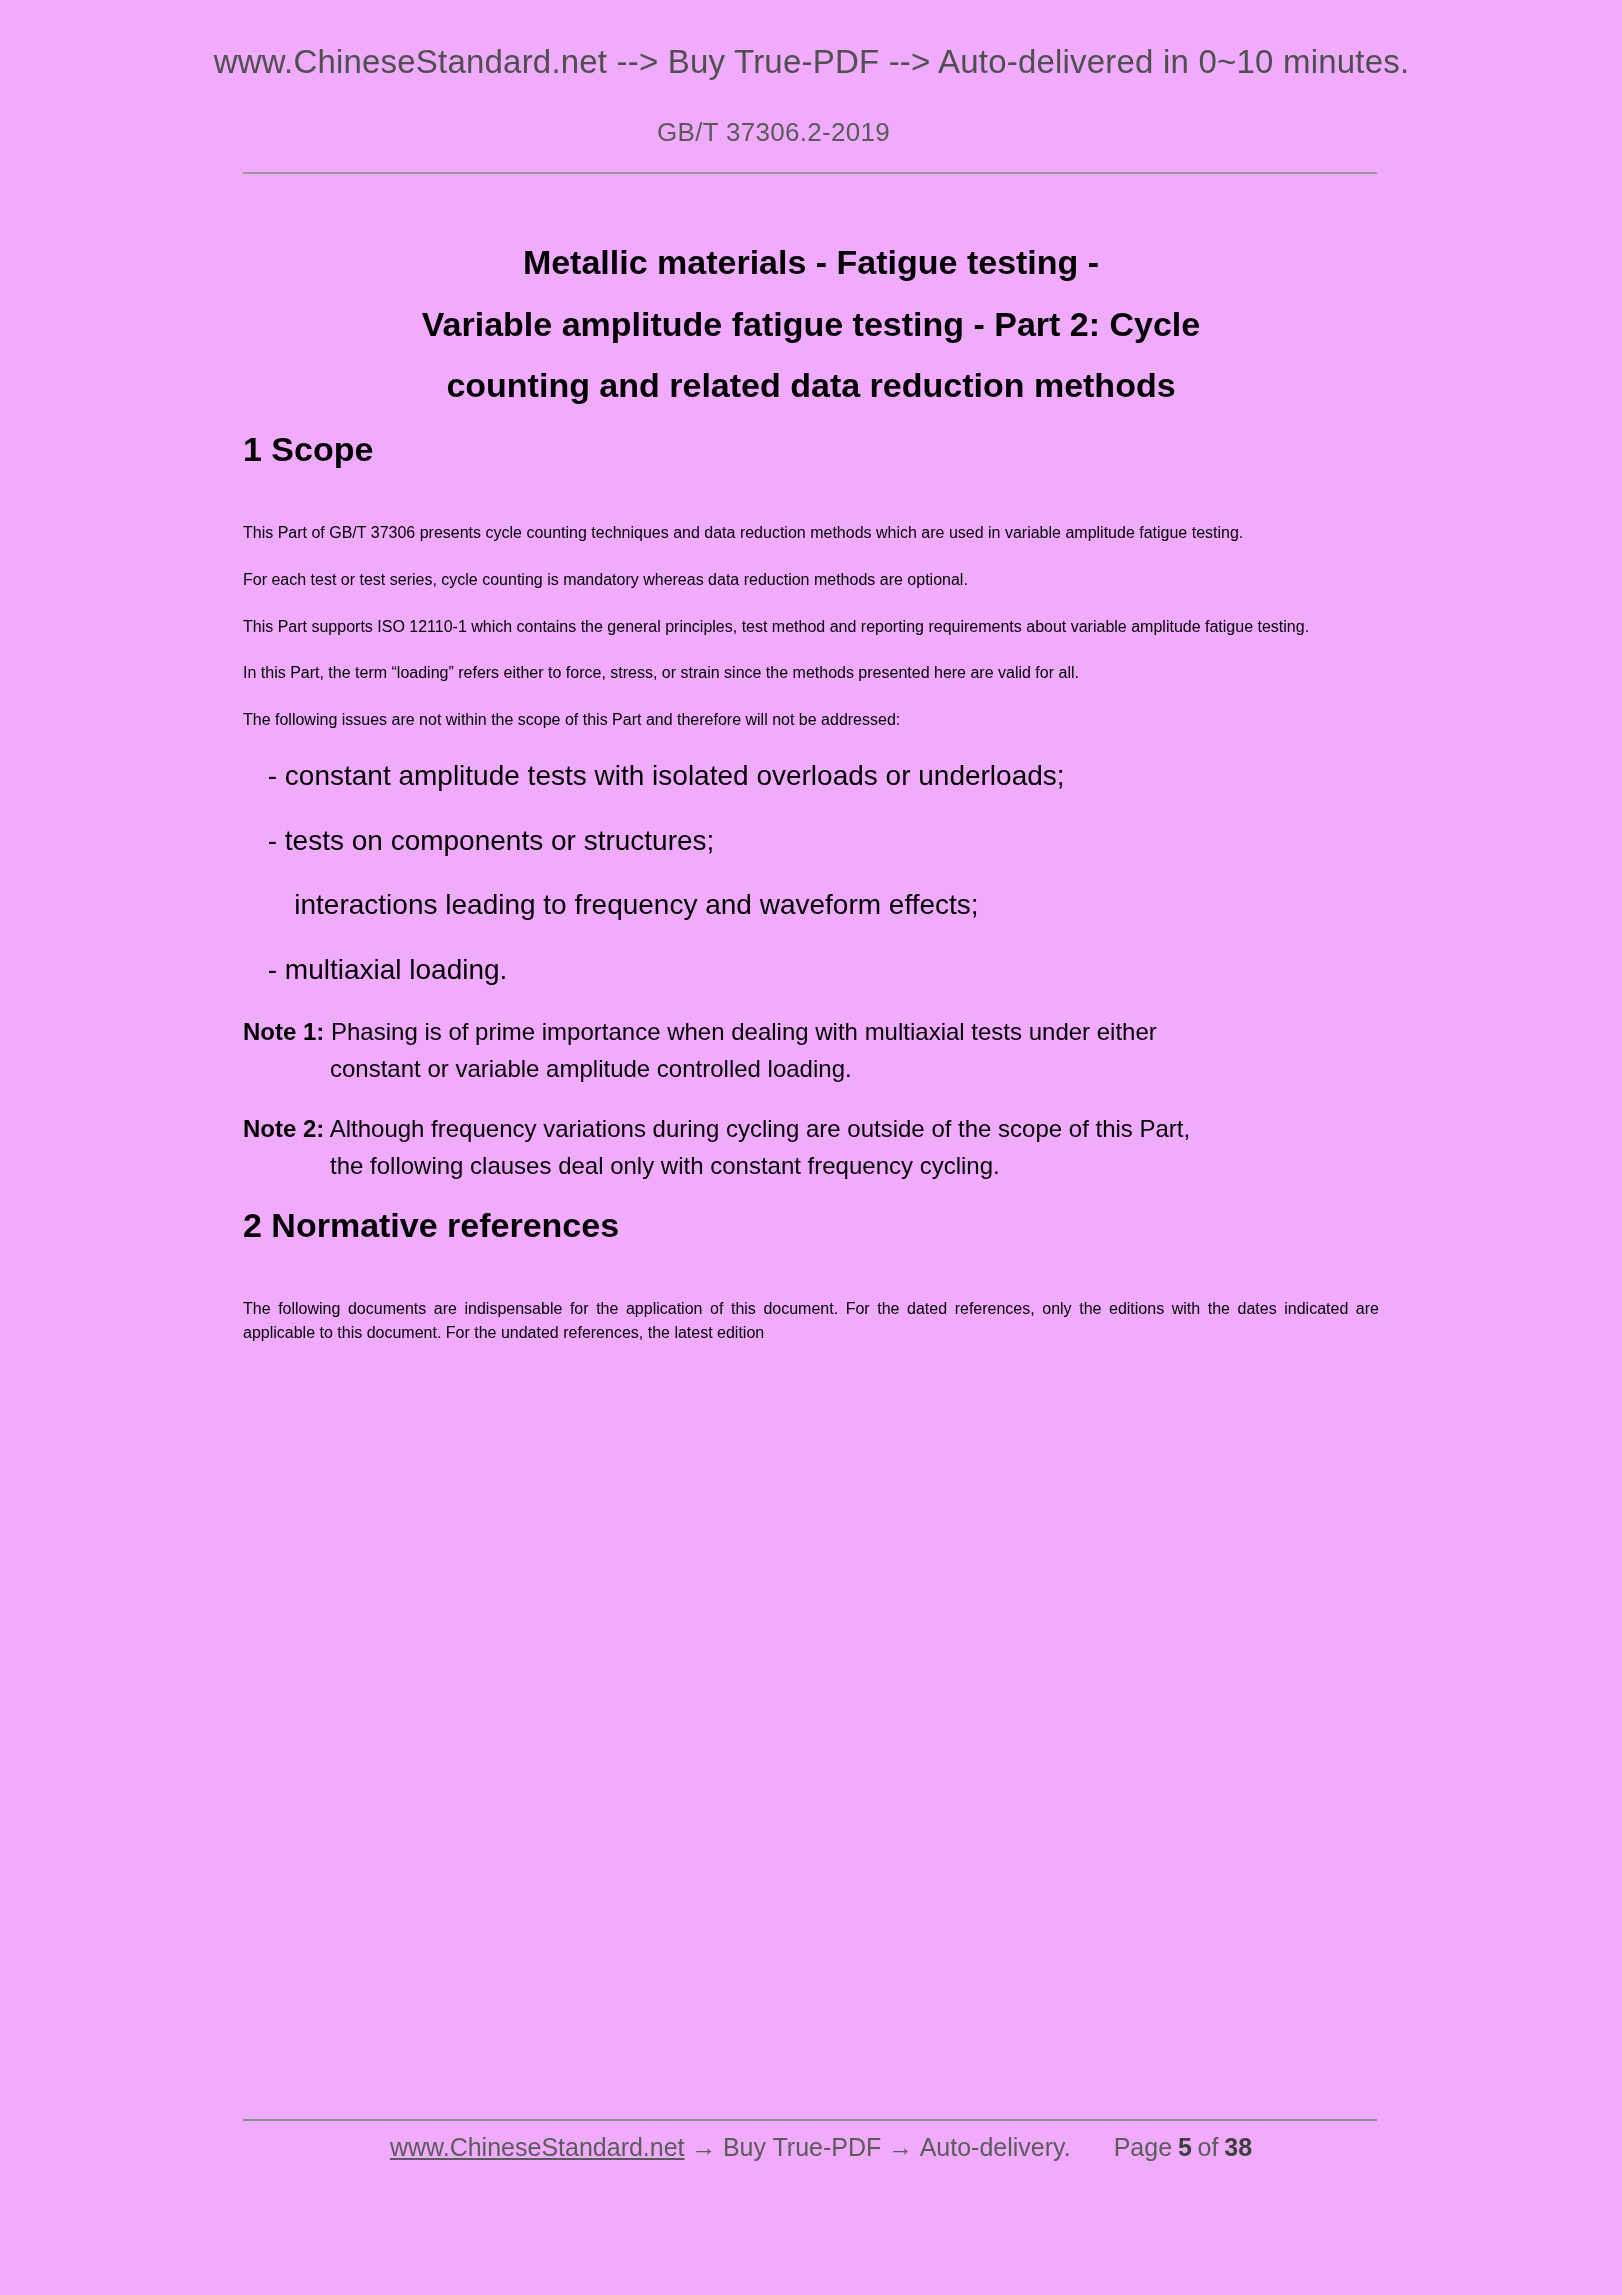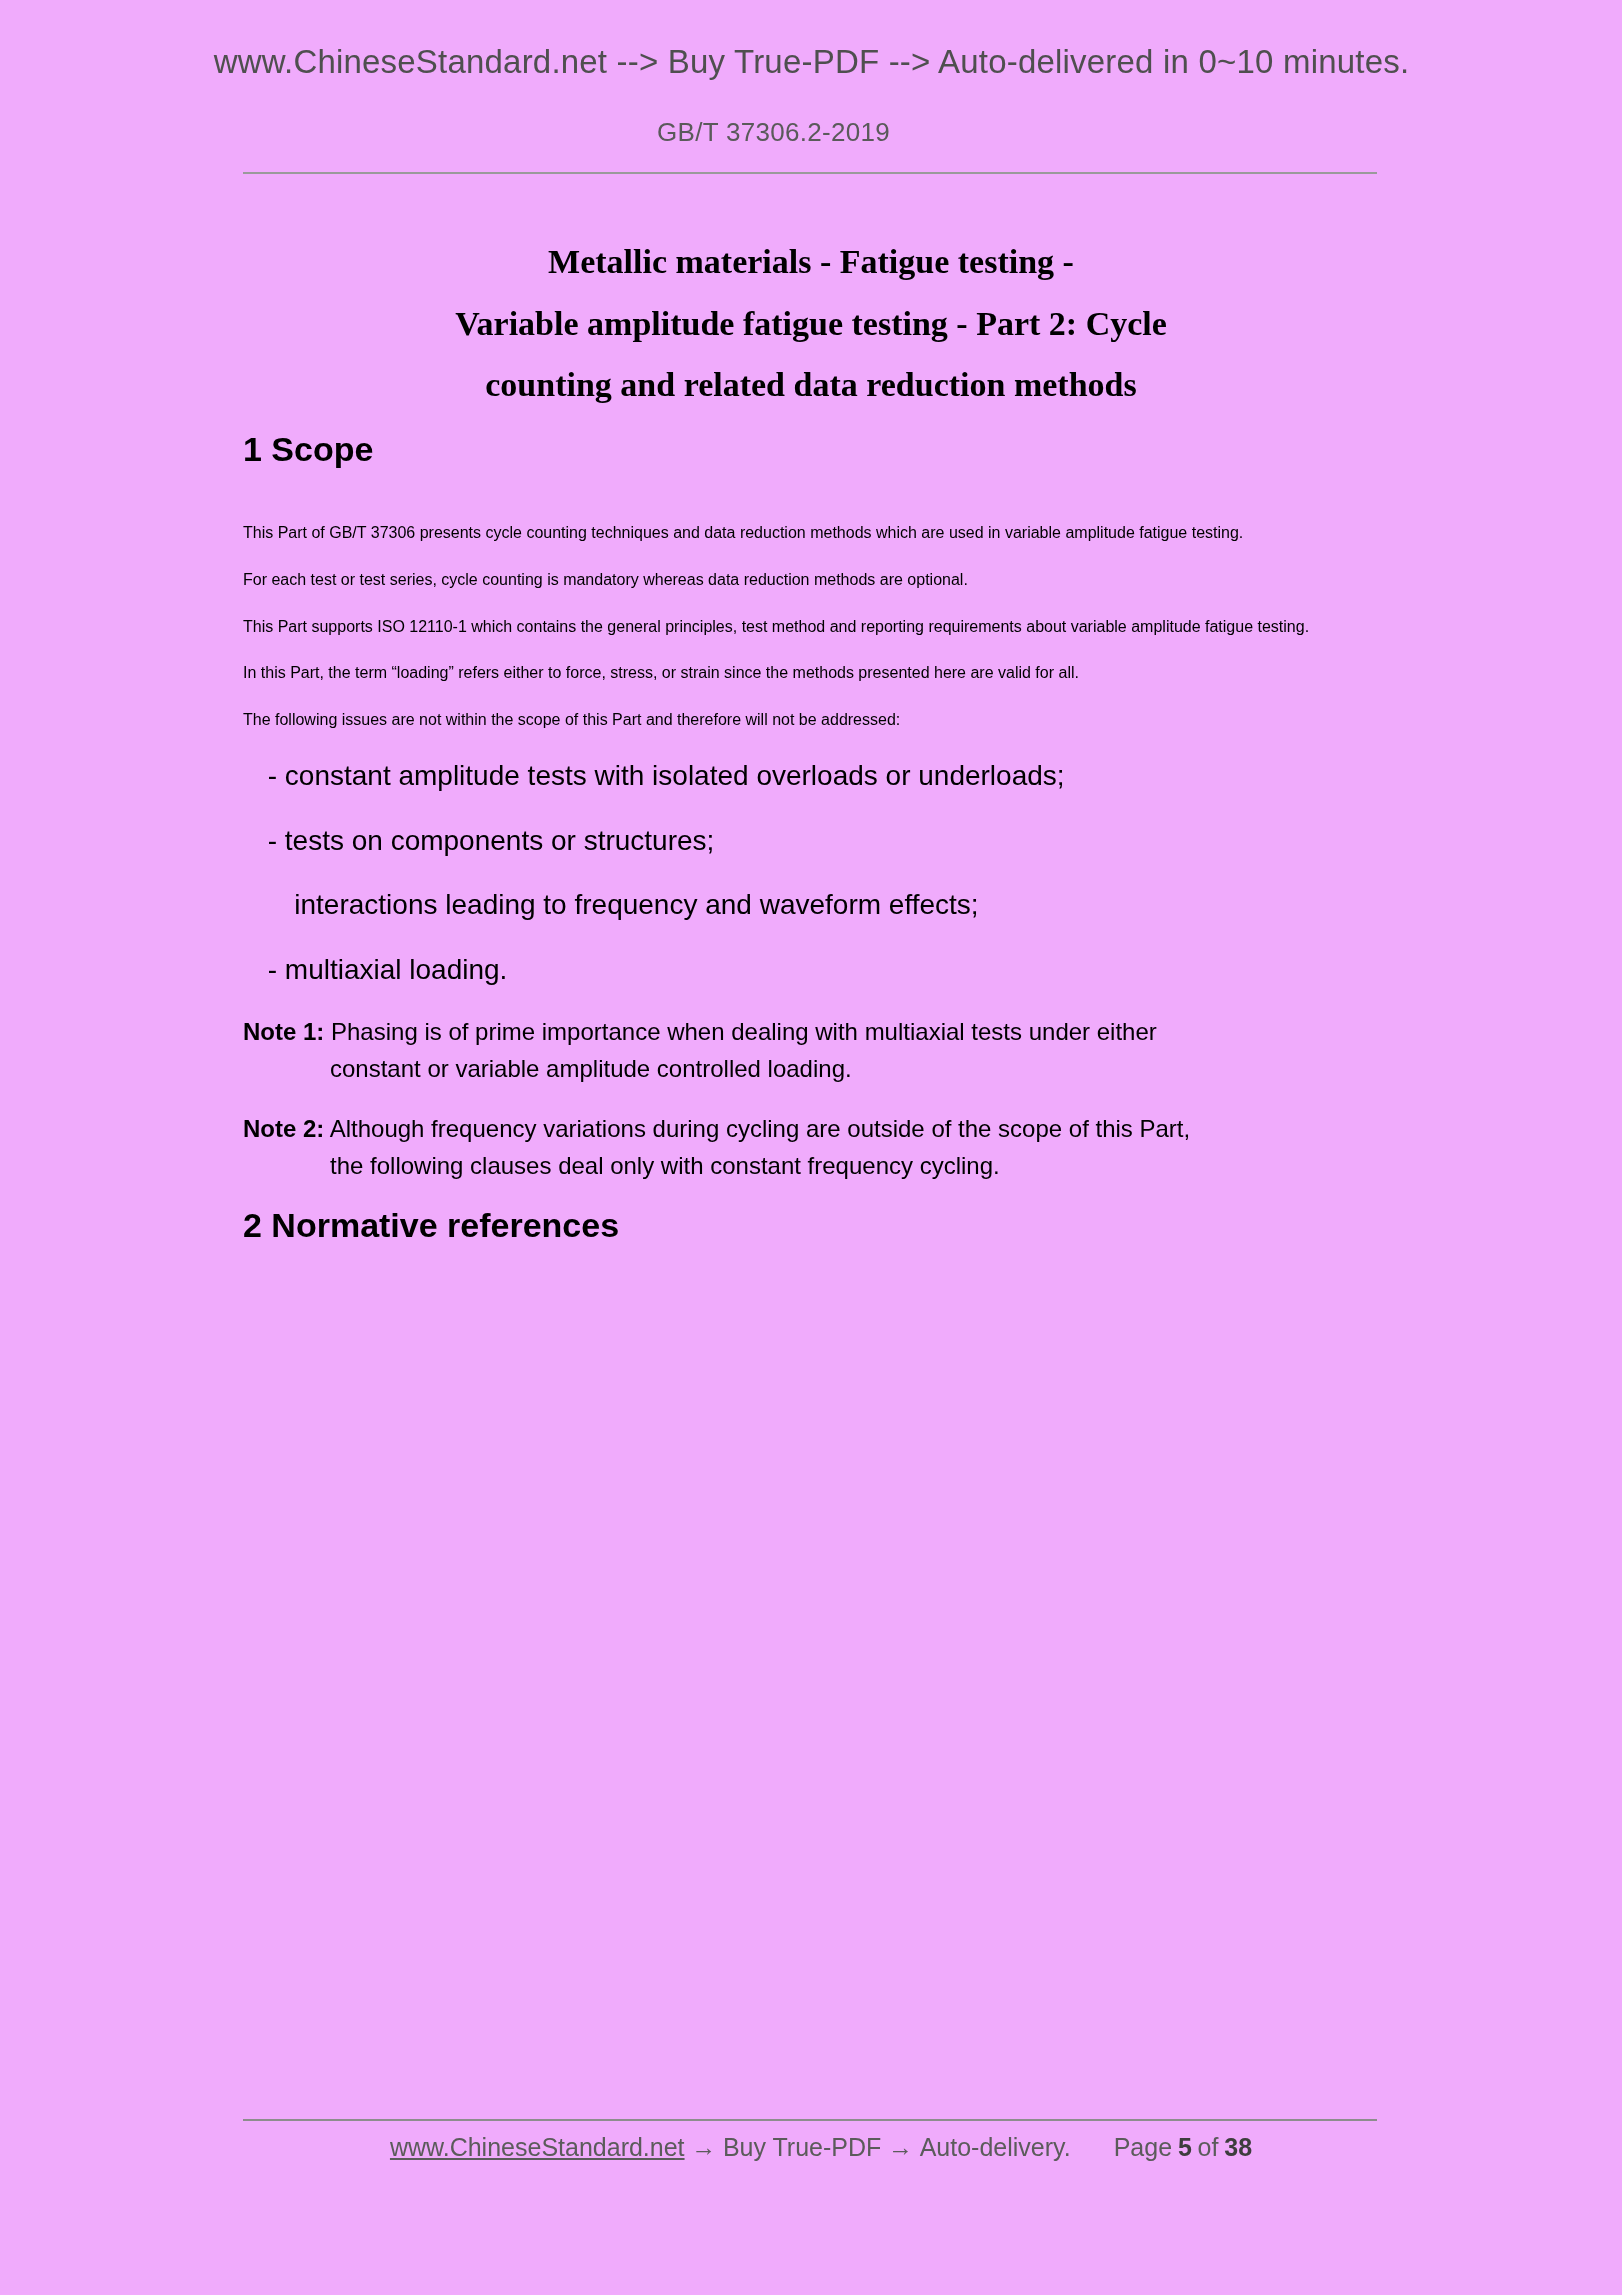--- a/index.html
+++ b/index.html
@@ -63,21 +63,20 @@
   .doc-title {
     text-align: center;
     font-size: 34px;
     font-weight: bold;
     line-height: 1.0;
     color: #000;
   }
   .doc-title .tline {
     display: block;
     margin-bottom: 27.5px;
-    font-family: Liberation Serif, serif;
   }
   .doc-title .tline:first-child { margin-top: 3.3px; }
 
   
   h2.sec {
     font-size: 34px;
     font-weight: bold;
     margin: 0;
     padding: 0;
     line-height: 1.15;
@@ -202,20 +201,21 @@
       </p>
       <p class="note">
         <span class="note-label">Note 2:</span>
         <span>Although frequency variations during cycling are outside of the scope of this Part,</span>
         <span class="note-cont">the following clauses deal only with constant frequency cycling.</span>
       </p>
     </div>
 
     <h2 class="sec sec-norm">2 Normative references</h2>
 
+    <p class="body first">The following documents are indispensable for the application of this document. For the dated references, only the editions with the dates indicated are applicable to this document. For the undated references, the latest edition</p>
 
   </div>
 
   <div class="rule-bottom"></div>
 
   <div class="footer">
     <span class="site">www.ChineseStandard.net</span>
     <span class="arrow">→</span>
     <span class="seg">Buy True-PDF</span>
     <span class="arrow">→</span>

